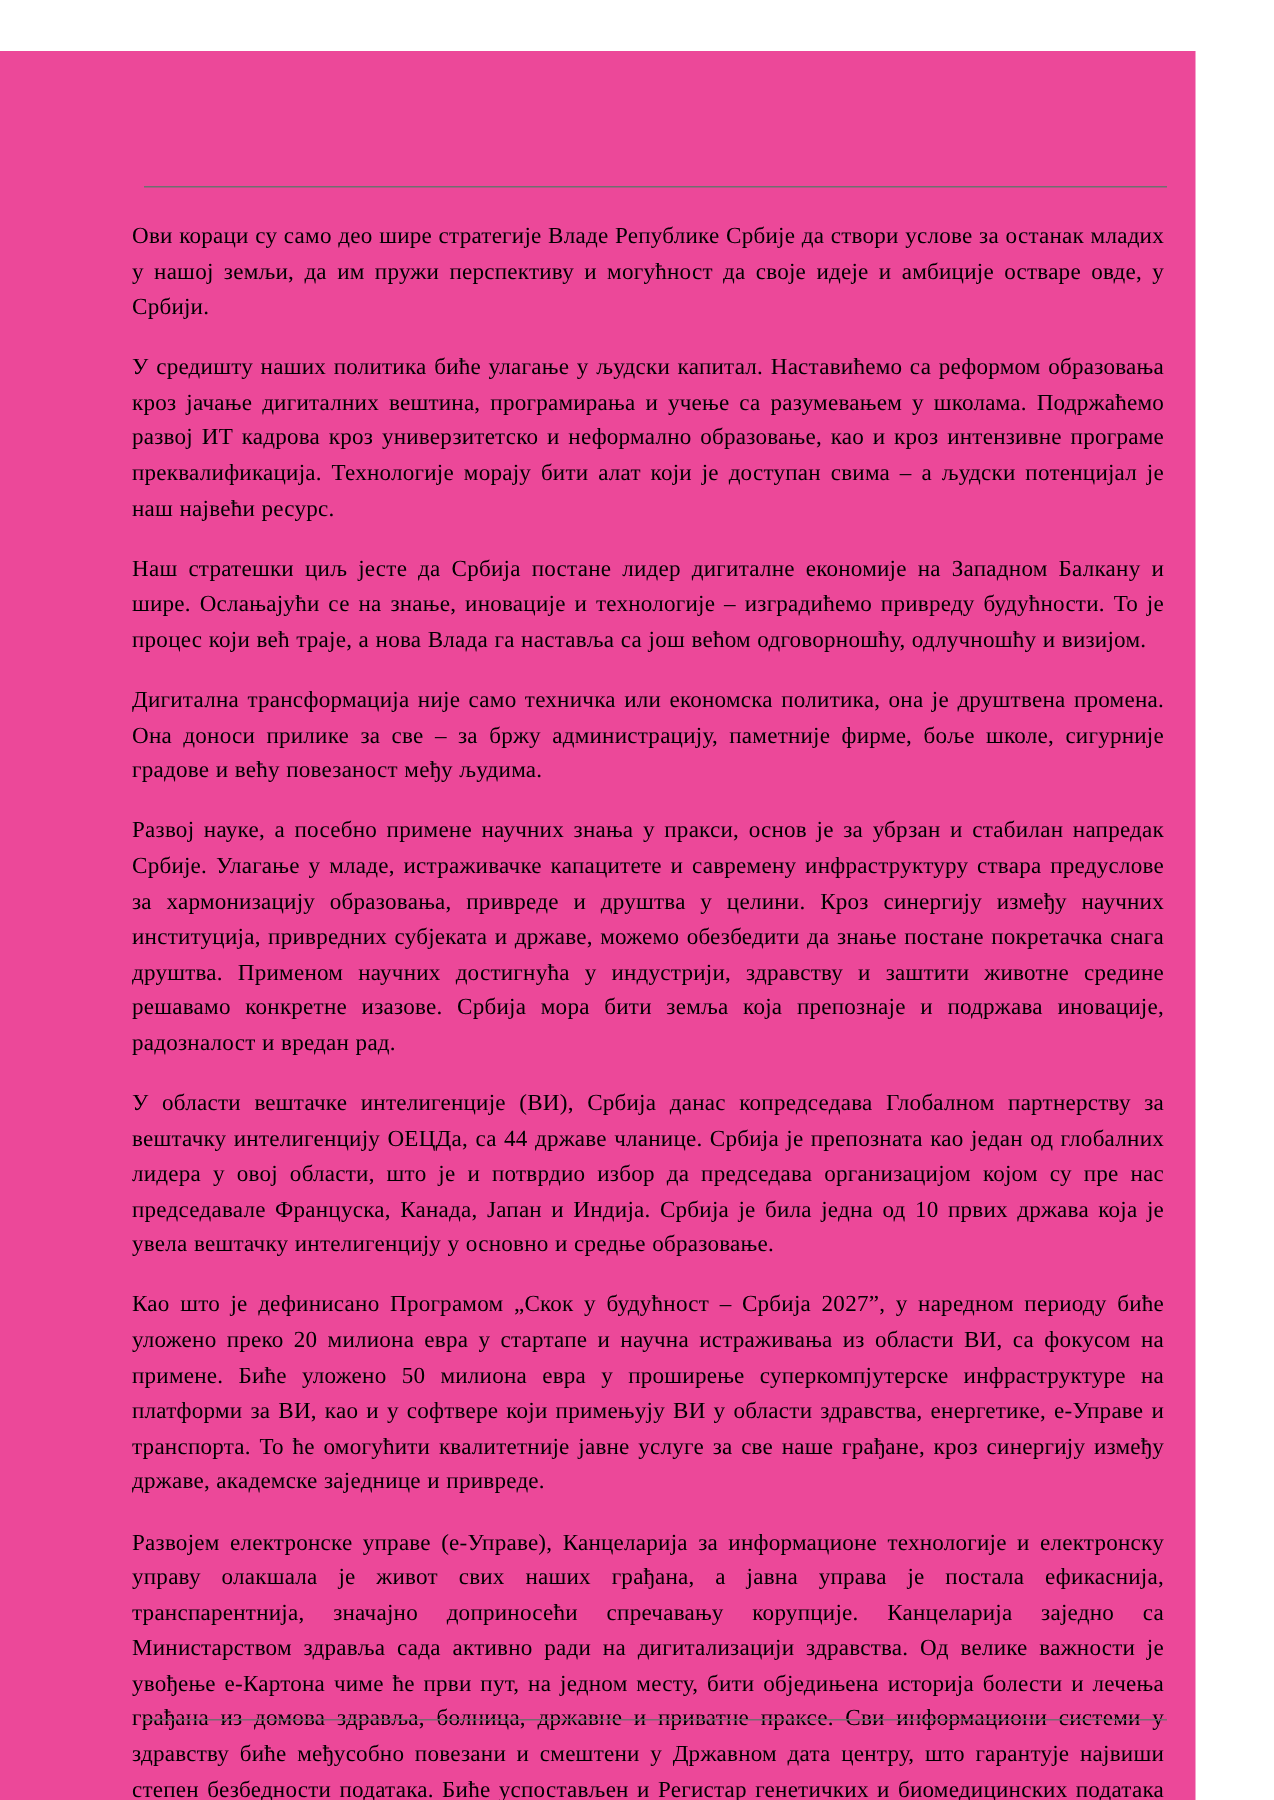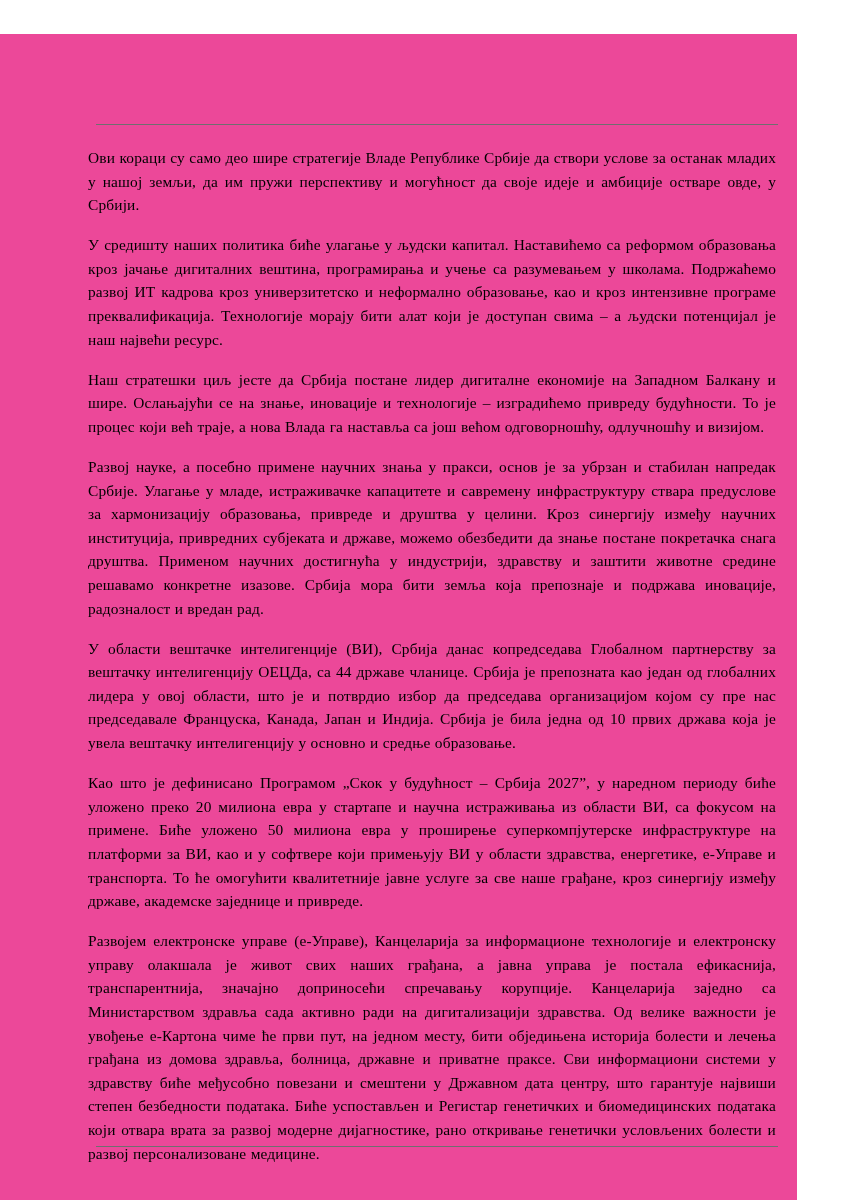--- a/index.html
+++ b/index.html
@@ -61,20 +61,21 @@
 <body>
 
 <div class="page">
 
   <div class="header-rule"></div>
 
   <div class="content">
     <p class="para">Ови кораци су само део шире стратегије Владе Републике Србије да створи услове за останак младих у нашој земљи, да им пружи перспективу и могућност да своје идеје и амбиције остваре овде, у Србији.</p>
     <p class="para">У средишту наших политика биће улагање у људски капитал. Наставићемо са реформом образовања кроз јачање дигиталних вештина, програмирања и учење са разумевањем у школама. Подржаћемо развој ИТ кадрова кроз универзитетско и неформално образовање, као и кроз интензивне програме преквалификација. Технологије морају бити алат који је доступан свима – а људски потенцијал је наш највећи ресурс.</p>
     <p class="para">Наш стратешки циљ јесте да Србија постане лидер дигиталне економије на Западном Балкану и шире. Ослањајући се на знање, иновације и технологије – изградићемо привреду будућности. То је процес који већ траје, а нова Влада га наставља са још већом одговорношћу, одлучношћу и визијом.</p>
+    <p class="para">Дигитална трансформација није само техничка или економска политика, она је друштвена промена. Она доноси прилике за све – за бржу администрацију, паметније фирме, боље школе, сигурније градове и већу повезаност међу људима.</p>
     <p class="para">Развој науке, а посебно примене научних знања у пракси, основ је за убрзан и стабилан напредак Србије. Улагање у младе, истраживачке капацитете и савремену инфраструктуру ствара предуслове за хармонизацију образовања, привреде и друштва у целини. Кроз синергију између научних институција, привредних субјеката и државе, можемо обезбедити да знање постане покретачка снага друштва. Применом научних достигнућа у индустрији, здравству и заштити животне средине решавамо конкретне изазове. Србија мора бити земља која препознаје и подржава иновације, радозналост и вредан рад.</p>
     <p class="para">У области вештачке интелигенције (ВИ), Србија данас копредседава Глобалном партнерству за вештачку интелигенцију ОЕЦДа, са 44 државе чланице. Србија је препозната као један од глобалних лидера у овој области, што је и потврдио избор да председава организацијом којом су пре нас председавале Француска, Канада, Јапан и Индија. Србија је била једна од 10 првих држава која је увела вештачку интелигенцију у основно и средње образовање.</p>
     <p class="para">Као што је дефинисано Програмом „Скок у будућност – Србија 2027”, у наредном периоду биће уложено преко 20 милиона евра у стартапе и научна истраживања из области ВИ, са фокусом на примене. Биће уложено 50 милиона евра у проширење суперкомпјутерске инфраструктуре на платформи за ВИ, као и у софтвере који примењују ВИ у области здравства, енергетике, е-Управе и транспорта. То ће омогућити квалитетније јавне услуге за све наше грађане, кроз синергију између државе, академске заједнице и привреде.</p>
     <p class="para">Развојем електронске управе (е-Управе), Канцеларија за информационе технологије и електронску управу олакшала је живот свих наших грађана, а јавна управа је постала ефикаснија, транспарентнија, значајно доприносећи спречавању корупције. Канцеларија заједно са Министарством здравља сада активно ради на дигитализацији здравства. Од велике важности је увођење е-Картона чиме ће први пут, на једном месту, бити обједињена историја болести и лечења грађана из домова здравља, болница, државне и приватне праксе. Сви информациони системи у здравству биће међусобно повезани и смештени у Државном дата центру, што гарантује највиши степен безбедности података. Биће успостављен и Регистар генетичких и биомедицинских података који отвара врата за развој модерне дијагностике, рано откривање генетички условљених болести и развој персонализоване медицине.</p>
   </div>
 
   <div class="footer-rule"></div>
 
 </div>
 

